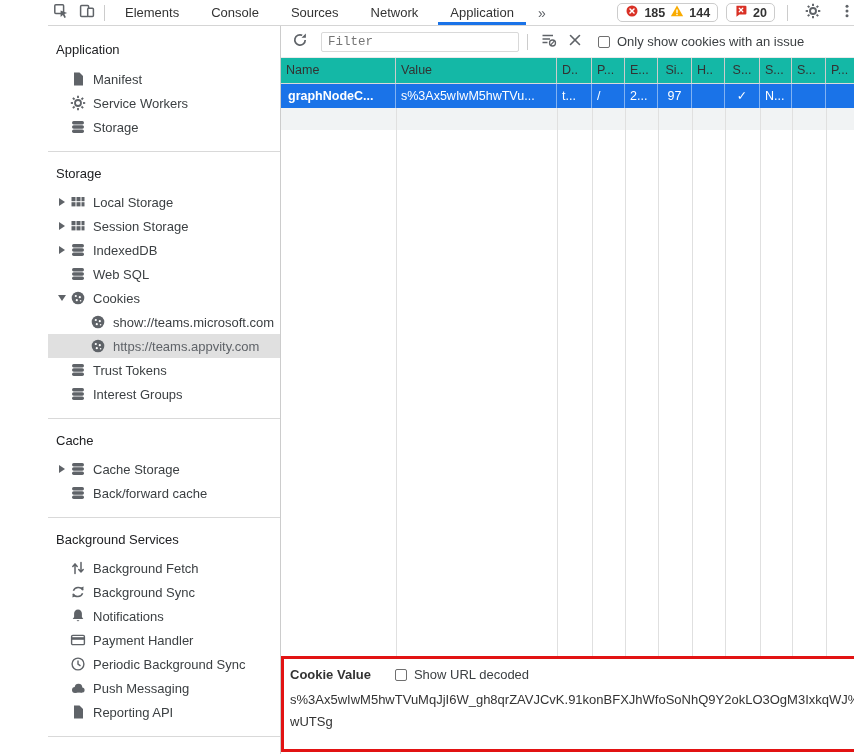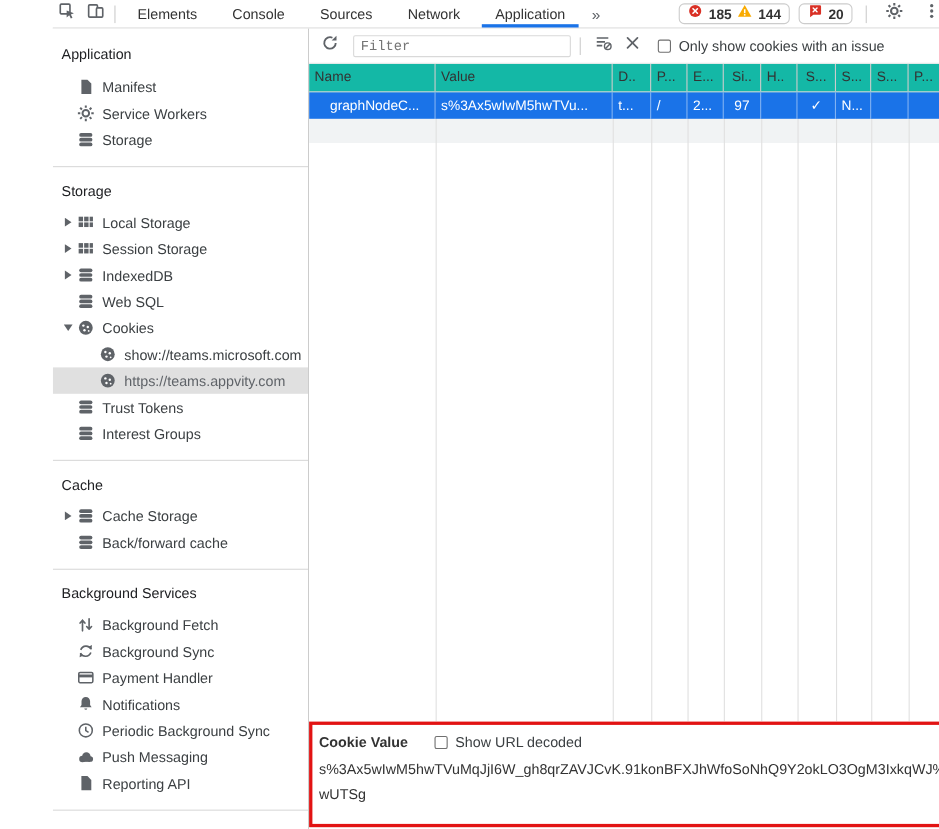--- a/index.html
+++ b/index.html
@@ -64,21 +64,21 @@
   .th:last-child { border-right:none; }
   .trow { position:relative; z-index:2; display:flex; height:24px; background:#1a73e8;
           color:#fff; cursor:pointer; }
   .td { font-size:12.5px; line-height:24px; padding:0 5px; overflow:hidden;
         white-space:nowrap; border-right:1px solid rgba(255,255,255,0.45); }
   .td:last-child { border-right:none; }
   .stripe { position:relative; z-index:0; height:22px; background:#f1f3f4; }
   .c0 { width:115px; } .c1 { width:161px; } .c2 { width:35px; } .c3 { width:33px; }
   .c4 { width:33px; } .c5 { width:34px;text-align:center; } .c6 { width:33px; } .c7 { width:35px; text-align:center; }
   .c8 { width:32px; } .c9 { width:34px; } .c10 { width:30px; } .c11 { flex:1; }
-  .td.c0 { padding-left:19px; }
+  .td.c0 { padding-left:7px;font-weight:bold; }
 
   
   .preview { position:absolute; top:630px; left:0; width:619px; height:96px;
              border:3px solid #e21313; background:#fff; z-index:5; }
   .pv-row { display:flex; align-items:center; padding:8px 6px 0 6px; }
   .pv-title { font-size:13px; font-weight:bold; color:#333; }
   .pv-row .cb { margin-left:24px; }
   .pv-value { padding:7px 6px 0 6px; font-size:13px; line-height:22px; color:#333;
               word-break:break-all; width:610px; }
 </style>
@@ -434,35 +434,35 @@
               <path d="M2.4 13.6l.4-4.2 3.2 2.5z"></path>
             </g>
           </svg>
         </span>
       <span>Background Sync</span>
     </div>
     <div class="s-item">
       <span class="exp"></span>
       <span class="s-icon">
           <svg viewBox="0 0 16 16">
+            <path d="M8 1.6c2.3 0 3.9 1.7 3.9 4v3.4l1.4 1.9H2.7l1.4-1.9V5.6c0-2.3 1.6-4 3.9-4z" fill="#5f6368"></path>
+            <path d="M6.6 12.2a1.45 1.45 0 0 0 2.8 0z" fill="#5f6368"></path>
+          </svg>
+        </span>
+      <span>Notifications</span>
+    </div>
+    <div class="s-item">
+      <span class="exp"></span>
+      <span class="s-icon">
+          <svg viewBox="0 0 16 16">
             <rect x="1.6" y="3.4" width="12.8" height="9.2" rx="1.2" fill="none" stroke="#5f6368" stroke-width="1.4"></rect>
             <rect x="1.6" y="5.2" width="12.8" height="2.6" fill="#5f6368"></rect>
           </svg>
         </span>
       <span>Payment Handler</span>
-    </div>
-    <div class="s-item">
-      <span class="exp"></span>
-      <span class="s-icon">
-          <svg viewBox="0 0 16 16">
-            <path d="M8 1.6c2.3 0 3.9 1.7 3.9 4v3.4l1.4 1.9H2.7l1.4-1.9V5.6c0-2.3 1.6-4 3.9-4z" fill="#5f6368"></path>
-            <path d="M6.6 12.2a1.45 1.45 0 0 0 2.8 0z" fill="#5f6368"></path>
-          </svg>
-        </span>
-      <span>Notifications</span>
     </div>
     <div class="s-item">
       <span class="exp"></span>
       <span class="s-icon">
           <svg viewBox="0 0 16 16">
             <circle cx="8" cy="8" r="5.9" fill="none" stroke="#5f6368" stroke-width="1.4"></circle>
             <path d="M8 4.6v3.6l2.5 1.6" fill="none" stroke="#5f6368" stroke-width="1.4"></path>
           </svg>
         </span>
       <span>Periodic Background Sync</span>

